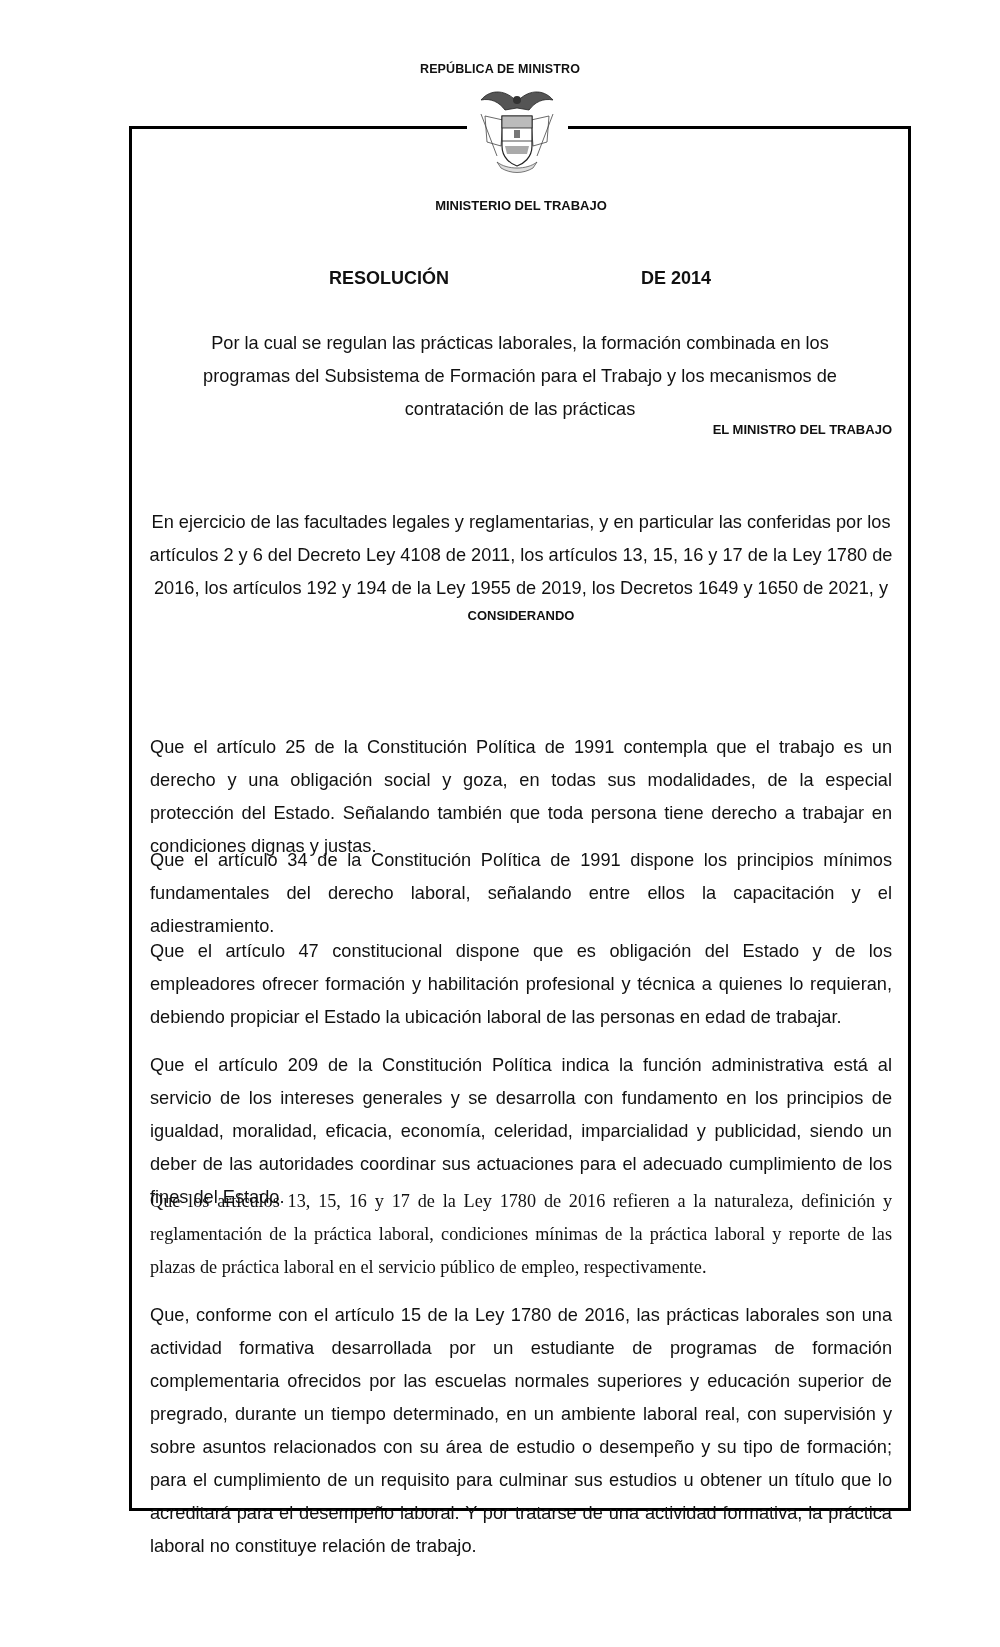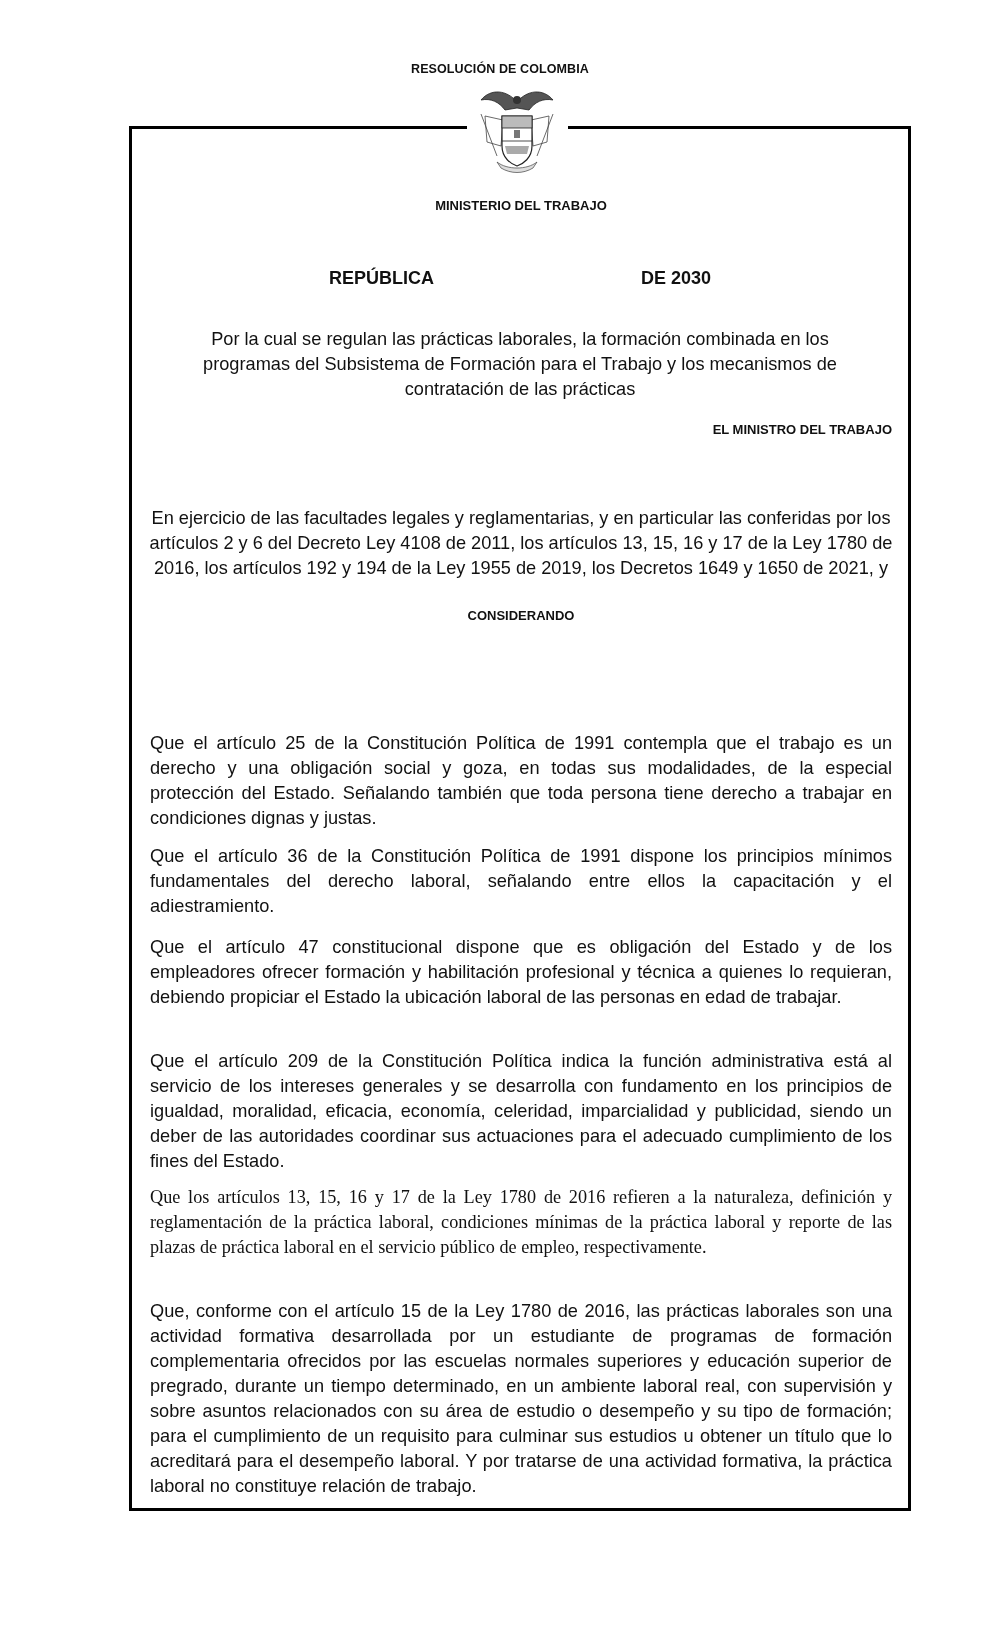--- a/index.html
+++ b/index.html
@@ -10,28 +10,28 @@
   .frame { position: absolute; left: 129px; top: 126px; width: 776px; height: 1382px;
            border: 3px solid #000; border-top: none; }
   .top-line { position: absolute; top: 126px; height: 3px; background: #000; }
   .top-line.l { left: 129px; width: 338px; }
   .top-line.r { left: 568px; width: 343px; }
   .emblem { position: absolute; left: 477px; top: 86px; width: 80px; height: 88px; }
   .block { position: absolute; left: 150px; width: 742px; }
   .center { text-align: center; }
   .bold { font-weight: bold; }
   .h1 { font-size: 13px; }
-  .txt { font-size: 18.2px; line-height: 25px; }
+  .txt { font-size: 18.2px; line-height: 33px; }
   .just { text-align: justify; text-align-last: left; margin-top: 43px; }
   .res { position: absolute; top: 268px; font-size: 18px; font-weight: bold; }
 </style>
 </head>
 <body>
 
-<div class="country">RESOLUCIÓN DE COLOMBIA</div>
+<div class="country">REPÚBLICA DE MINISTRO</div>
 
 <svg class="emblem" viewBox="0 0 80 88">
 
   <path d="M40 16 C30 4, 14 2, 4 14 C14 12, 22 16, 28 24 L40 22 L52 24 C58 16, 66 12, 76 14 C66 2, 50 4, 40 16 Z" fill="#555" stroke="#222" stroke-width="0.8"></path>
   <circle cx="40" cy="14" r="4" fill="#333"></circle>
 
   <path d="M8 30 L26 34 L24 60 L10 56 Z" fill="none" stroke="#444" stroke-width="0.8"></path>
   <path d="M72 30 L54 34 L56 60 L70 56 Z" fill="none" stroke="#444" stroke-width="0.8"></path>
   <line x1="4" y1="28" x2="20" y2="70" stroke="#444" stroke-width="0.8"></line>
   <line x1="76" y1="28" x2="60" y2="70" stroke="#444" stroke-width="0.8"></line>
@@ -44,29 +44,29 @@
 
   <path d="M20 76 C30 84, 50 84, 60 76 L56 82 C46 88, 34 88, 24 82 Z" fill="#ddd" stroke="#444" stroke-width="0.7"></path>
 </svg>
 
 <div class="top-line l"></div>
 <div class="top-line r"></div>
 <div class="frame"></div>
 
 <div class="block center bold h1" style="top:198px;">MINISTERIO DEL TRABAJO</div>
 
-<div class="res" style="left:329px;">REPÚBLICA</div>
-<div class="res" style="left:641px;">DE 2030</div>
+<div class="res" style="left:329px;">RESOLUCIÓN</div>
+<div class="res" style="left:641px;">DE 2014</div>
 
 <div class="block center txt" style="top:327px; left:170px; width:700px;">Por la cual se regulan las prácticas laborales, la formación combinada en los programas del Subsistema de Formación para el Trabajo y los mecanismos de contratación de las prácticas</div>
 
 <div class="block center bold h1" style="top:422px;text-align:right;">EL MINISTRO DEL TRABAJO</div>
 
 <div class="block center txt" style="top:506px; left:146px; width:750px;">En ejercicio de las facultades legales y reglamentarias, y en particular las conferidas por los artículos 2 y 6 del Decreto Ley 4108 de 2011, los artículos 13, 15, 16 y 17 de la Ley 1780 de 2016, los artículos 192 y 194 de la Ley 1955 de 2019, los Decretos 1649 y 1650 de 2021, y</div>
 
 <div class="block center bold h1" style="top:608px;">CONSIDERANDO</div>
 
 <div class="block txt just" style="top:688px;">Que el artículo 25 de la Constitución Política de 1991 contempla que el trabajo es un derecho y una obligación social y goza, en todas sus modalidades, de la especial protección del Estado. Señalando también que toda persona tiene derecho a trabajar en condiciones dignas y justas.</div>
-<div class="block txt just" style="top:801px;">Que el artículo 36 de la Constitución Política de 1991 dispone los principios mínimos fundamentales del derecho laboral, señalando entre ellos la capacitación y el adiestramiento.</div>
+<div class="block txt just" style="top:801px;">Que el artículo 34 de la Constitución Política de 1991 dispone los principios mínimos fundamentales del derecho laboral, señalando entre ellos la capacitación y el adiestramiento.</div>
 <div class="block txt just" style="top:892px;">Que el artículo 47 constitucional dispone que es obligación del Estado y de los empleadores ofrecer formación y habilitación profesional y técnica a quienes lo requieran, debiendo propiciar el Estado la ubicación laboral de las personas en edad de trabajar.</div>
 <div class="block txt just" style="top:1006px;">Que el artículo 209 de la Constitución Política indica la función administrativa está al servicio de los intereses generales y se desarrolla con fundamento en los principios de igualdad, moralidad, eficacia, economía, celeridad, imparcialidad y publicidad, siendo un deber de las autoridades coordinar sus actuaciones para el adecuado cumplimiento de los fines del Estado.</div>
 <div class="block txt just" style="top:1142px;font-family:Liberation Serif, serif;">Que los artículos 13, 15, 16 y 17 de la Ley 1780 de 2016 refieren a la naturaleza, definición y reglamentación de la práctica laboral, condiciones mínimas de la práctica laboral y reporte de las plazas de práctica laboral en el servicio público de empleo, respectivamente.</div>
 <div class="block txt just" style="top:1256px;">Que, conforme con el artículo 15 de la Ley 1780 de 2016, las prácticas laborales son una actividad formativa desarrollada por un estudiante de programas de formación complementaria ofrecidos por las escuelas normales superiores y educación superior de pregrado, durante un tiempo determinado, en un ambiente laboral real, con supervisión y sobre asuntos relacionados con su área de estudio o desempeño y su tipo de formación; para el cumplimiento de un requisito para culminar sus estudios u obtener un título que lo acreditará para el desempeño laboral. Y por tratarse de una actividad formativa, la práctica laboral no constituye relación de trabajo.</div>
 
 </body></html>

